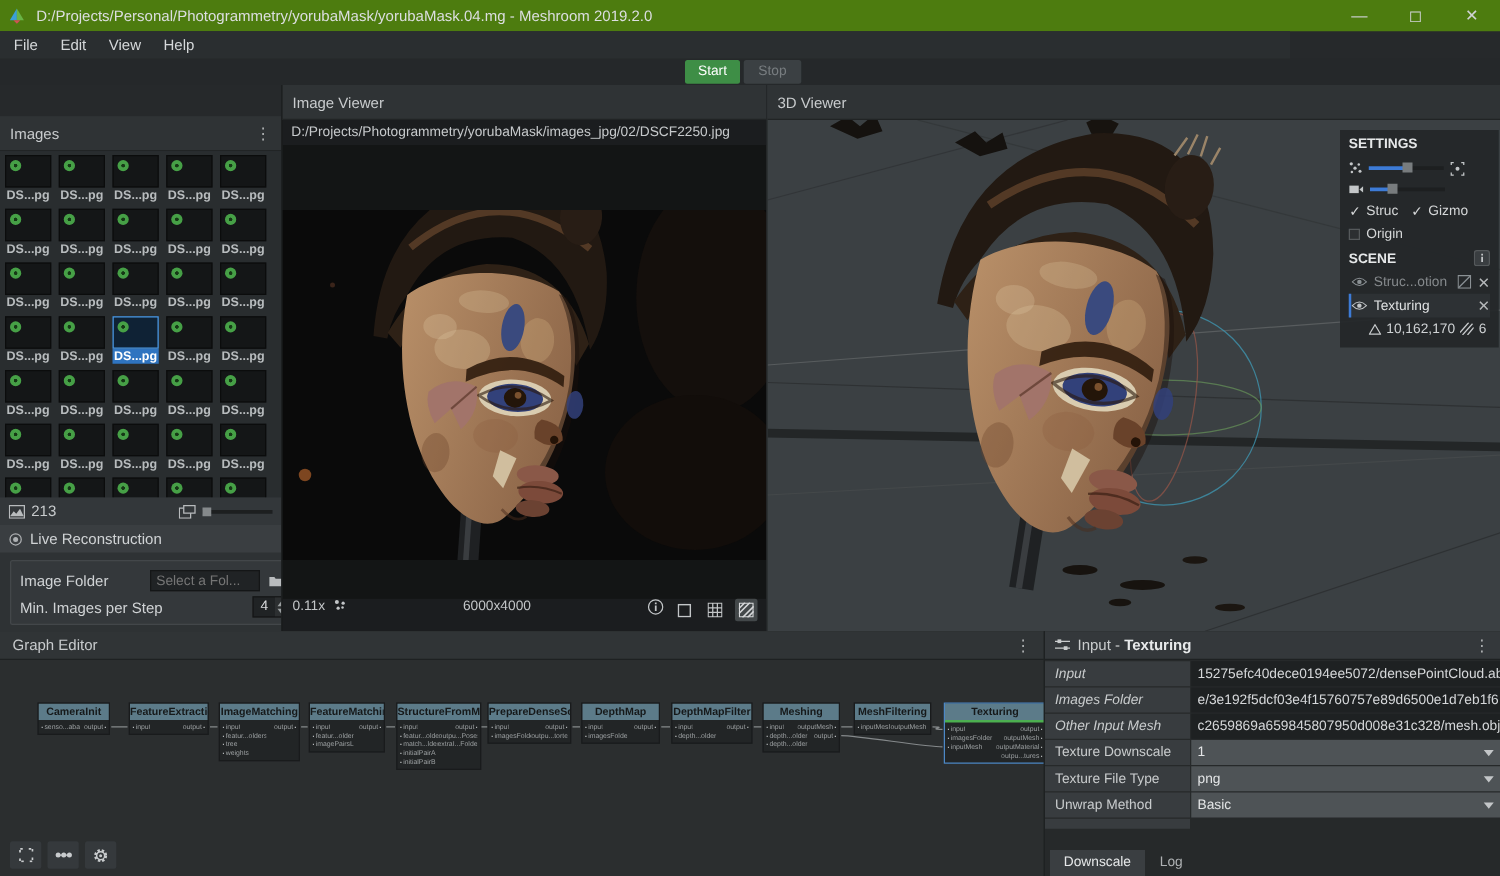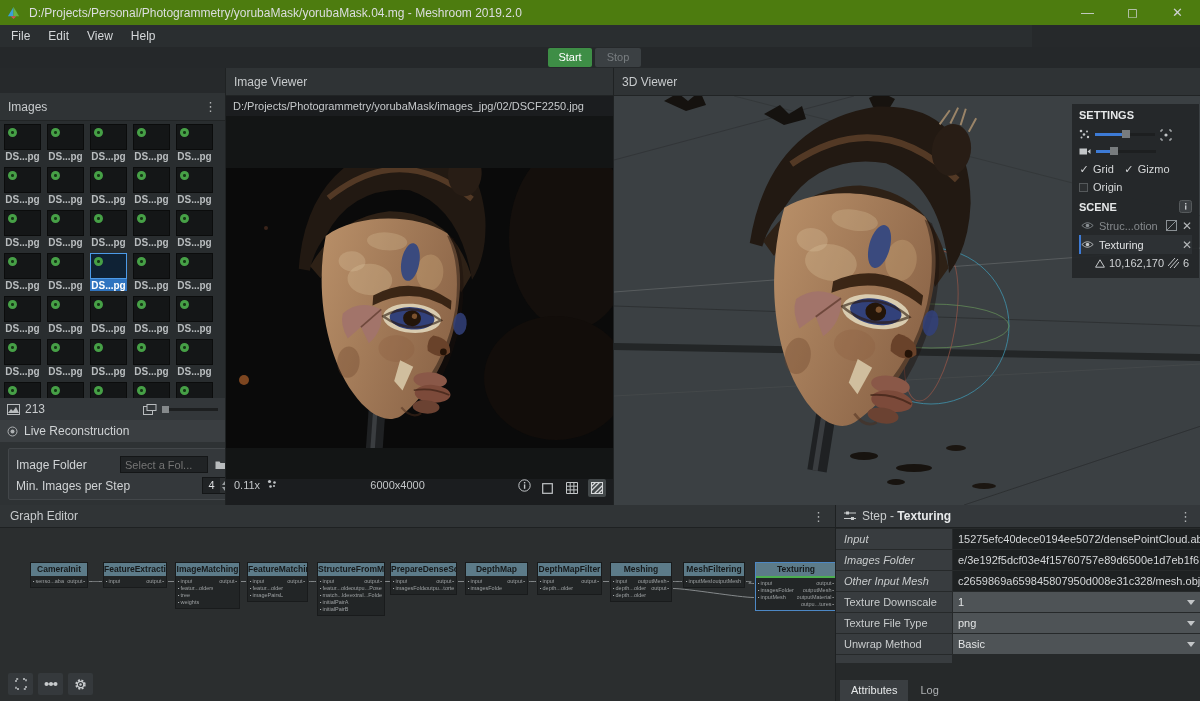--- a/index.html
+++ b/index.html
@@ -550,21 +550,21 @@
             <rect x="0.5" y="1.5" width="7.5" height="6" fill="#c3c6c8"></rect>
             <path d="M8.5,4.5 L11.5,2 V7 Z" fill="#c3c6c8"></path>
           </svg>
           <div class="s-track">
             <div class="s-fill" style="width:17px"></div>
               <div class="s-handle" style="left:14px"></div>
           </div>
         </div>
         <div class="chk-row">
           <span class="chk">✓</span>
-          <span>Grid</span>
+          <span>Struc</span>
           <span class="chk" style="margin-left:6px">✓</span>
           <span>Gizmo</span>
         </div>
         <div class="chk-row">
           <span class="chk-empty"></span>
           <span>Origin</span>
         </div>
         <div class="scene-head">
           <span class="t">SCENE</span>
           <span style="margin-left:auto"></span>
@@ -821,21 +821,21 @@
   </div>
 
   <div class="node-panel">
     <div class="hdr">
       <svg width="12" height="10" viewBox="0 0 12 10">
         <line x1="0" y1="2" x2="12" y2="2" stroke="#c9cccd"></line>
           <rect x="2" y="0.5" width="3" height="3" fill="#c9cccd"></rect>
         <line x1="0" y1="7.5" x2="12" y2="7.5" stroke="#c9cccd"></line>
           <rect x="7" y="6" width="3" height="3" fill="#c9cccd"></rect>
       </svg>
-      <span><span>Step - </span><b>Texturing</b></span>
+      <span><span>Input - </span><b>Texturing</b></span>
       <span class="dots-menu">⋮</span>
     </div>
     <div class="attr-rows">
         <div class="attr-row">
           <div class="attr-label it">Input</div>
           <div class="attr-val attr-text">15275efc40dece0194ee5072/densePointCloud.abc</div>
         </div>
         <div class="attr-row">
           <div class="attr-label it">Images Folder</div>
           <div class="attr-val attr-text">e/3e192f5dcf03e4f15760757e89d6500e1d7eb1f6</div>
@@ -852,18 +852,18 @@
           <div class="attr-label">Texture File Type</div>
           <div class="attr-val attr-combo">png</div>
         </div>
         <div class="attr-row">
           <div class="attr-label">Unwrap Method</div>
           <div class="attr-val attr-combo">Basic</div>
         </div>
         <div class="label-filler"></div>
       </div>
     <div class="tabs-bar">
-      <span class="tab active">Attributes</span>
+      <span class="tab active">Downscale</span>
       <span class="tab">Log</span>
     </div>
   </div>
 
 </div>
 
 </body></html>

